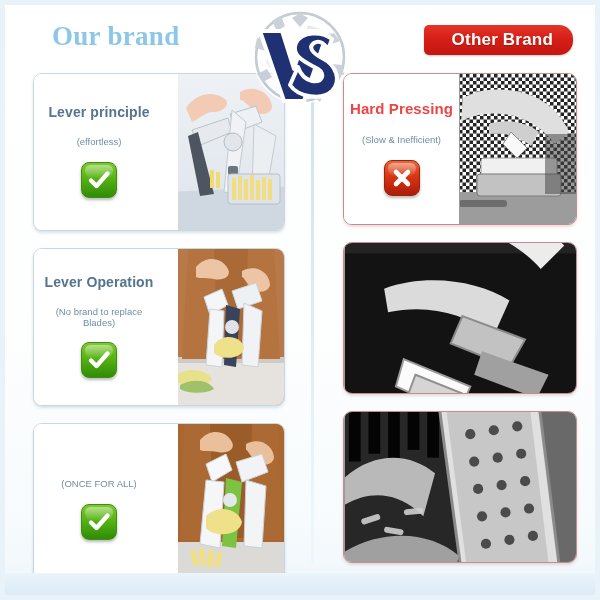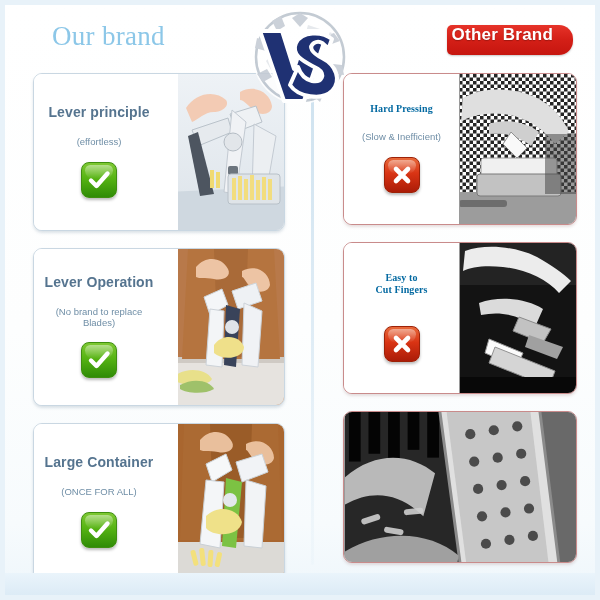--- a/index.html
+++ b/index.html
@@ -24,33 +24,33 @@
     background:linear-gradient(180deg,#eaf4fb 0%,#dcebf6 100%);
     pointer-events:none;
   }
 
   
   .header { position:absolute; top:0; left:0; right:0; height:62px; }
 
   .our-brand{
     position:absolute; left:47px; top:16px;
     font-family:"Liberation Serif", serif;
-    font-weight:400; font-size:27px; letter-spacing:.3px;
+    font-weight:700; font-size:27px; letter-spacing:.3px;
     color:#8cc7e8;
   }
 
   
   .other-brand-wrap{
     position:absolute; right:22px; top:20px;
     height:30px;
   }
   .ribbon{
     position:relative;
-    display:flex; justify-content:center;
-    height:30px; padding:0 20px 0 5px;
+    display:flex; align-items:center; justify-content:center;
+    height:30px; padding:0 20px 0 28px;
     background:linear-gradient(180deg,#e63329 0%,#d41f17 48%,#c6160f 100%);
     border-radius:5px 14px 14px 5px;
     box-shadow:0 1px 2px rgba(0,0,0,.22);
   }
   .ribbon::before{
     content:""; position:absolute; left:-9px; top:3px;
     width:12px; height:24px;
     background:linear-gradient(180deg,#d1201a,#b31510);
     border-radius:4px 0 0 4px;
     z-index:-1;
@@ -117,21 +117,21 @@
   .good .card-text{ width:130px; }
   .bad  .card-text{ width:115px; }
 
   .card-title{
     color:#55748f;
     font-weight:700;
     font-size:14px;
     line-height:1.15;
     letter-spacing:.1px;
   }
-  .bad .card-title{ color:#0369a1; font-size:10px;font-family:Liberation Serif, serif; }
+  .bad .card-title{ color:#ef4444; font-size:15px; }
   .card-sub{
     color:#6f8ea6;
     font-size:9.5px;
     margin-top:17px;
     line-height:1.15;
     font-weight:400;
   }
 
   
   .badge{
@@ -292,21 +292,20 @@
           <ellipse cx="62" cy="78" rx="7" ry="7" fill="#dfe3e8"></ellipse>
           <path d="M44 96 C52 84 70 86 74 98 C74 110 52 112 44 104 Z" fill="#efe08a"></path>
           <path d="M6 126 C18 118 36 120 42 130 C38 138 14 138 6 132 Z" fill="#e8e08a"></path>
           <path d="M10 136 C24 128 40 132 44 140 C34 146 16 144 10 140 Z" fill="#9fc16a"></path>
         </svg>
       </div>
     </div>
 
     <div class="card good">
       <div class="card-text">
-        <div class="card-title">Large Container</div>
         <div class="card-sub">(ONCE FOR ALL)</div>
         <div class="badge badge-check">
           <svg width="24" height="24" viewBox="0 0 24 24">
             <path d="M4 12.5 L9.5 18 L20.5 5.5" fill="none" stroke="#ffffff" stroke-width="4.4" stroke-linecap="round" stroke-linejoin="round"></path>
           </svg>
         </div>
       </div>
       <div class="card-photo">
         <svg width="100%" height="100%" viewBox="0 0 122 156" preserveAspectRatio="xMidYMid slice">
           <rect width="122" height="156" fill="#a9662f"></rect>
@@ -362,29 +361,20 @@
           <rect x="22" y="84" width="76" height="20" rx="3" fill="#e8e8e8" stroke="#9a9a9a"></rect>
           <rect x="18" y="100" width="84" height="22" rx="3" fill="#bdbdbd" stroke="#7a7a7a"></rect>
           <path d="M52 58 L68 74 L58 84 L44 70 Z" fill="#f0f0f0" stroke="#8f8f8f"></path>
           <rect x="0" y="126" width="48" height="7" rx="3" fill="#6e6e6e"></rect>
           <rect x="86" y="60" width="32" height="60" fill="#4d4d4d" opacity=".55"></rect>
         </svg>
       </div>
     </div>
 
     <div class="card bad">
-      <div class="card-text">
-        <div class="card-title">Easy to<br>Cut Fingers</div>
-        <div class="card-sub"></div>
-        <div class="badge badge-x">
-          <svg width="22" height="22" viewBox="0 0 22 22">
-            <path d="M5 5 L17 17 M17 5 L5 17" stroke="#ffffff" stroke-width="4.6" stroke-linecap="round"></path>
-          </svg>
-        </div>
-      </div>
       <div class="card-photo">
         <svg width="100%" height="100%" viewBox="0 0 118 150" preserveAspectRatio="xMidYMid slice">
           <rect width="118" height="150" fill="#1b1b1b"></rect>
           <rect y="0" width="118" height="42" fill="#2a2a2a"></rect>
           <path d="M6 8 C28 0 58 4 78 14 C92 22 104 30 112 38 L100 50
                    C88 36 66 26 44 24 C26 22 12 24 4 28 Z" fill="#e4e4e4"></path>
           <path d="M20 60 C42 52 68 56 84 66 L76 84 C60 72 42 68 22 72 Z" fill="#d4d4d4"></path>
           <path d="M60 74 L92 86 L84 100 L54 88 Z" fill="#bdbdbd" stroke="#8a8a8a"></path>
           <path d="M30 96 L64 110 L58 124 L26 110 Z" fill="#f2f2f2" stroke="#9a9a9a"></path>
           <path d="M36 104 L96 128 L90 144 L30 120 Z" fill="#cfcfcf" stroke="#8f8f8f"></path>

